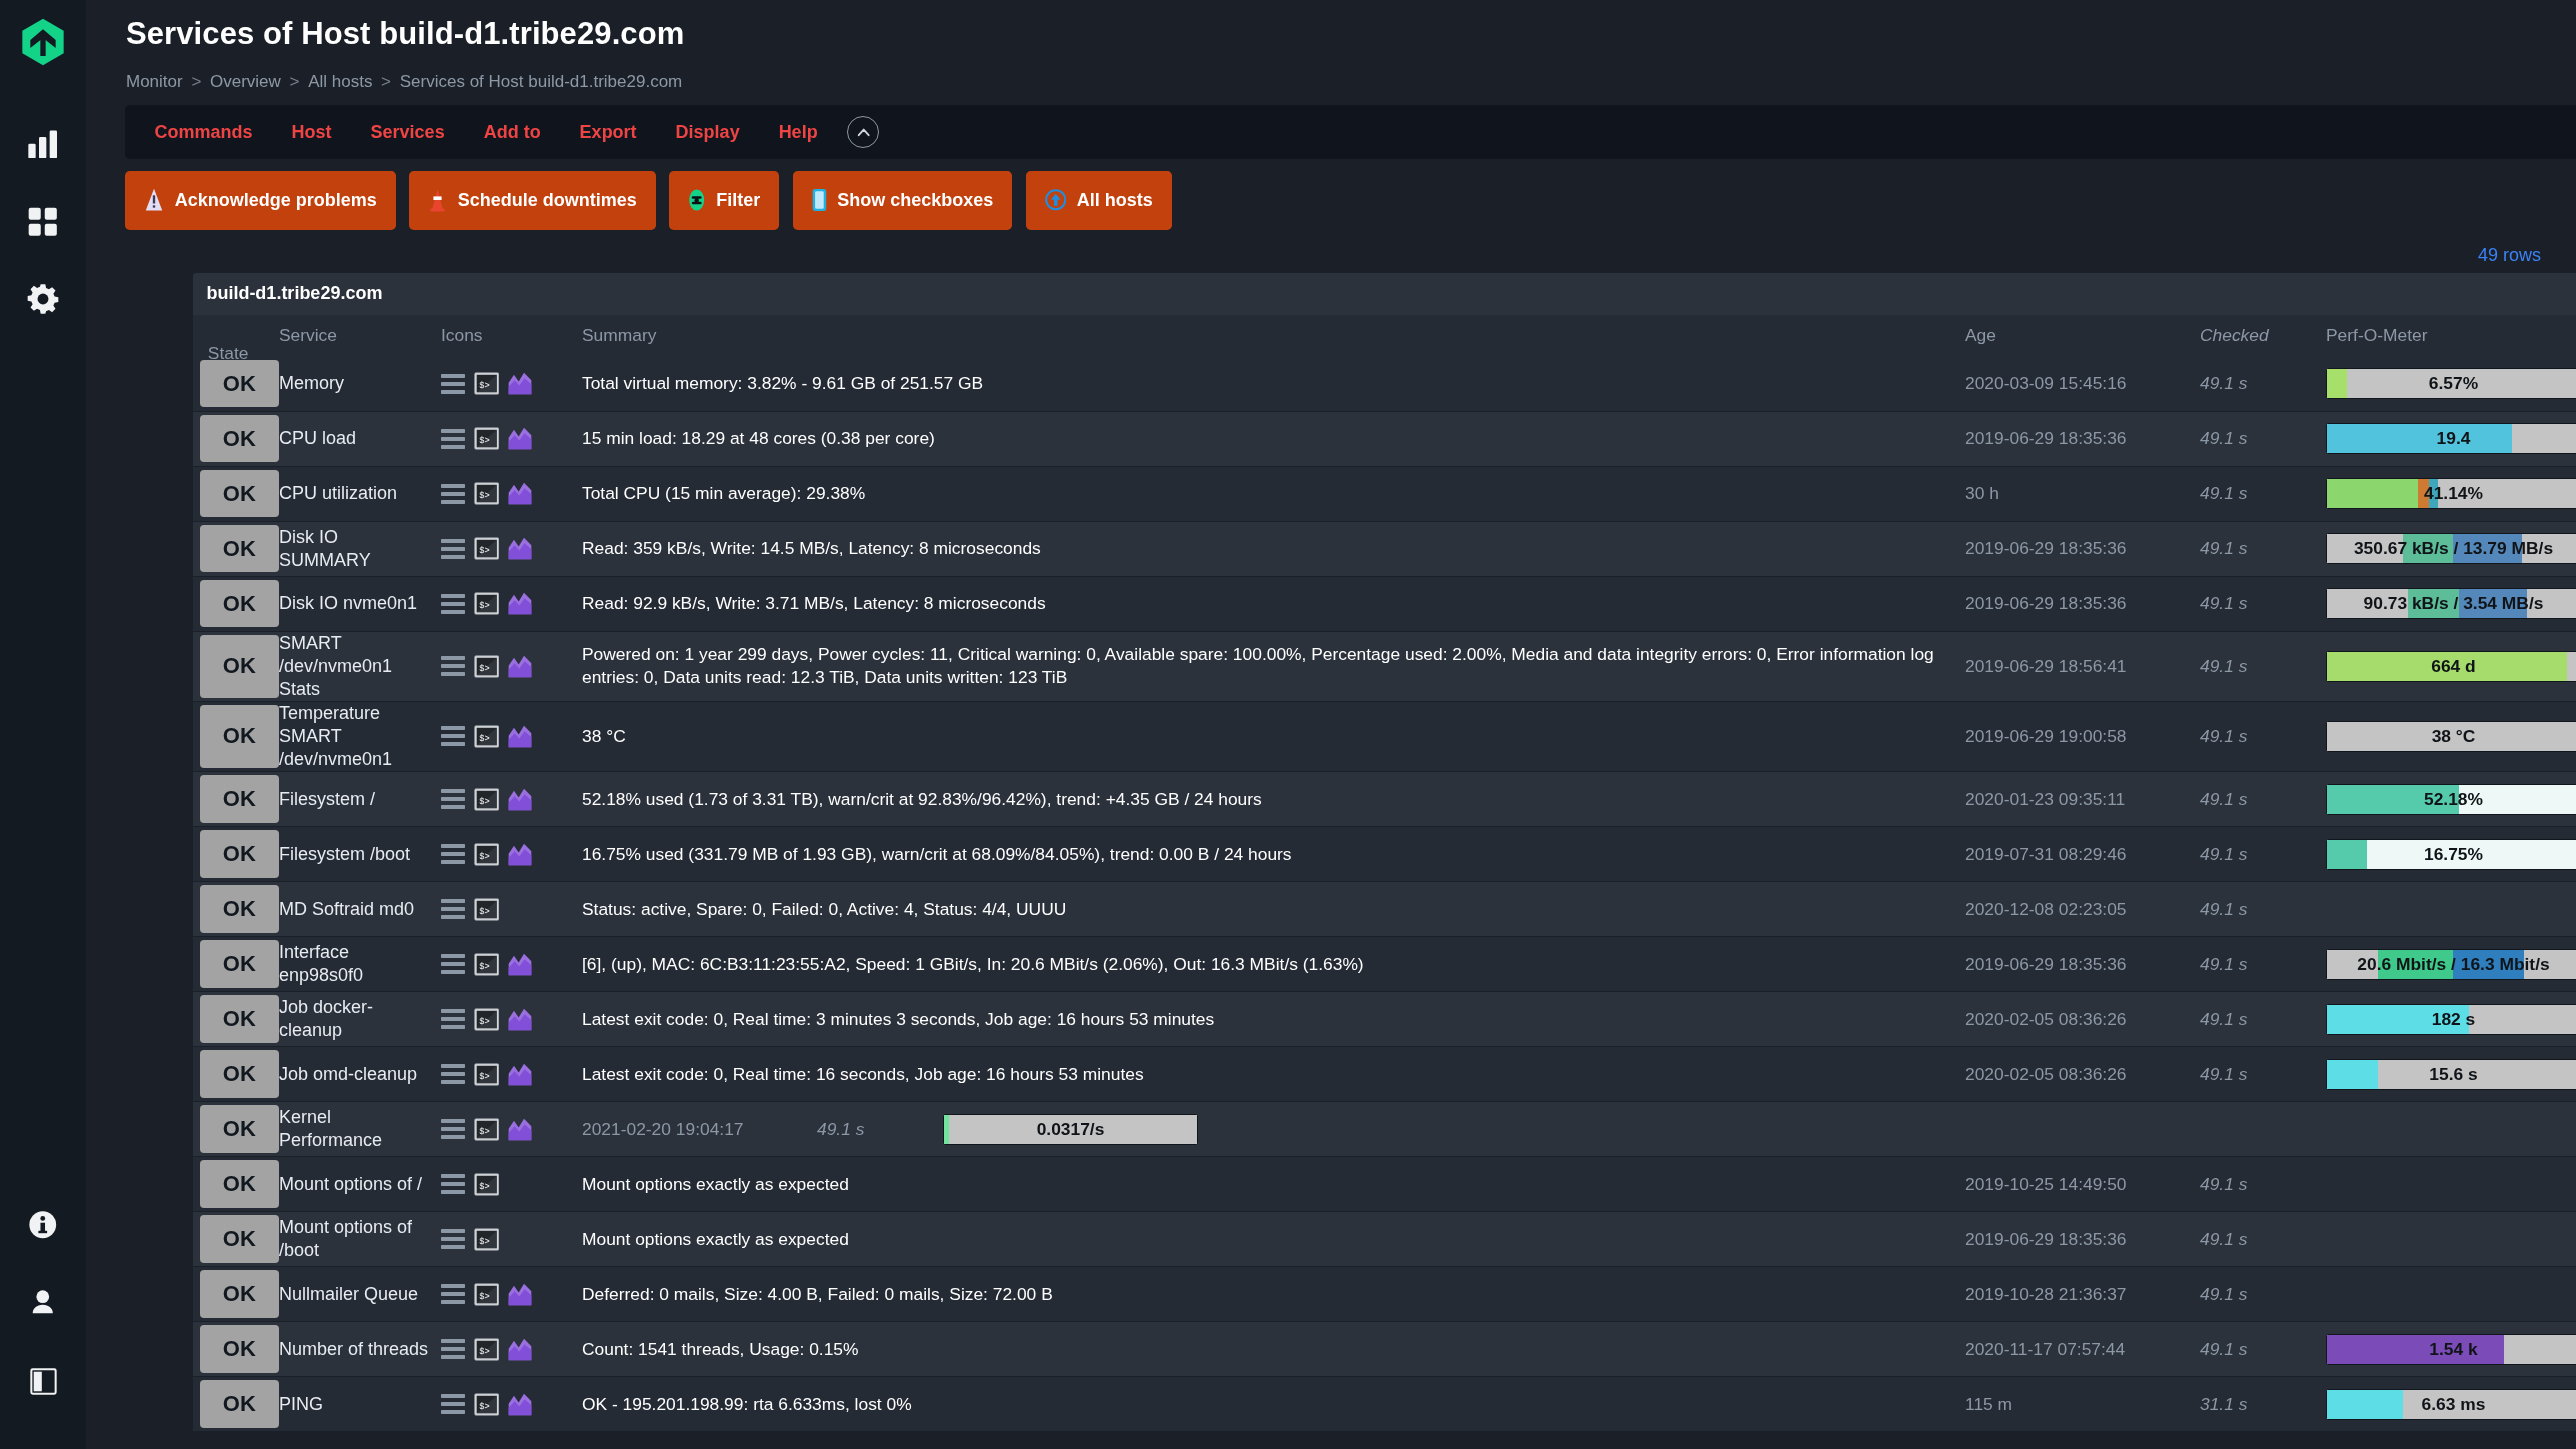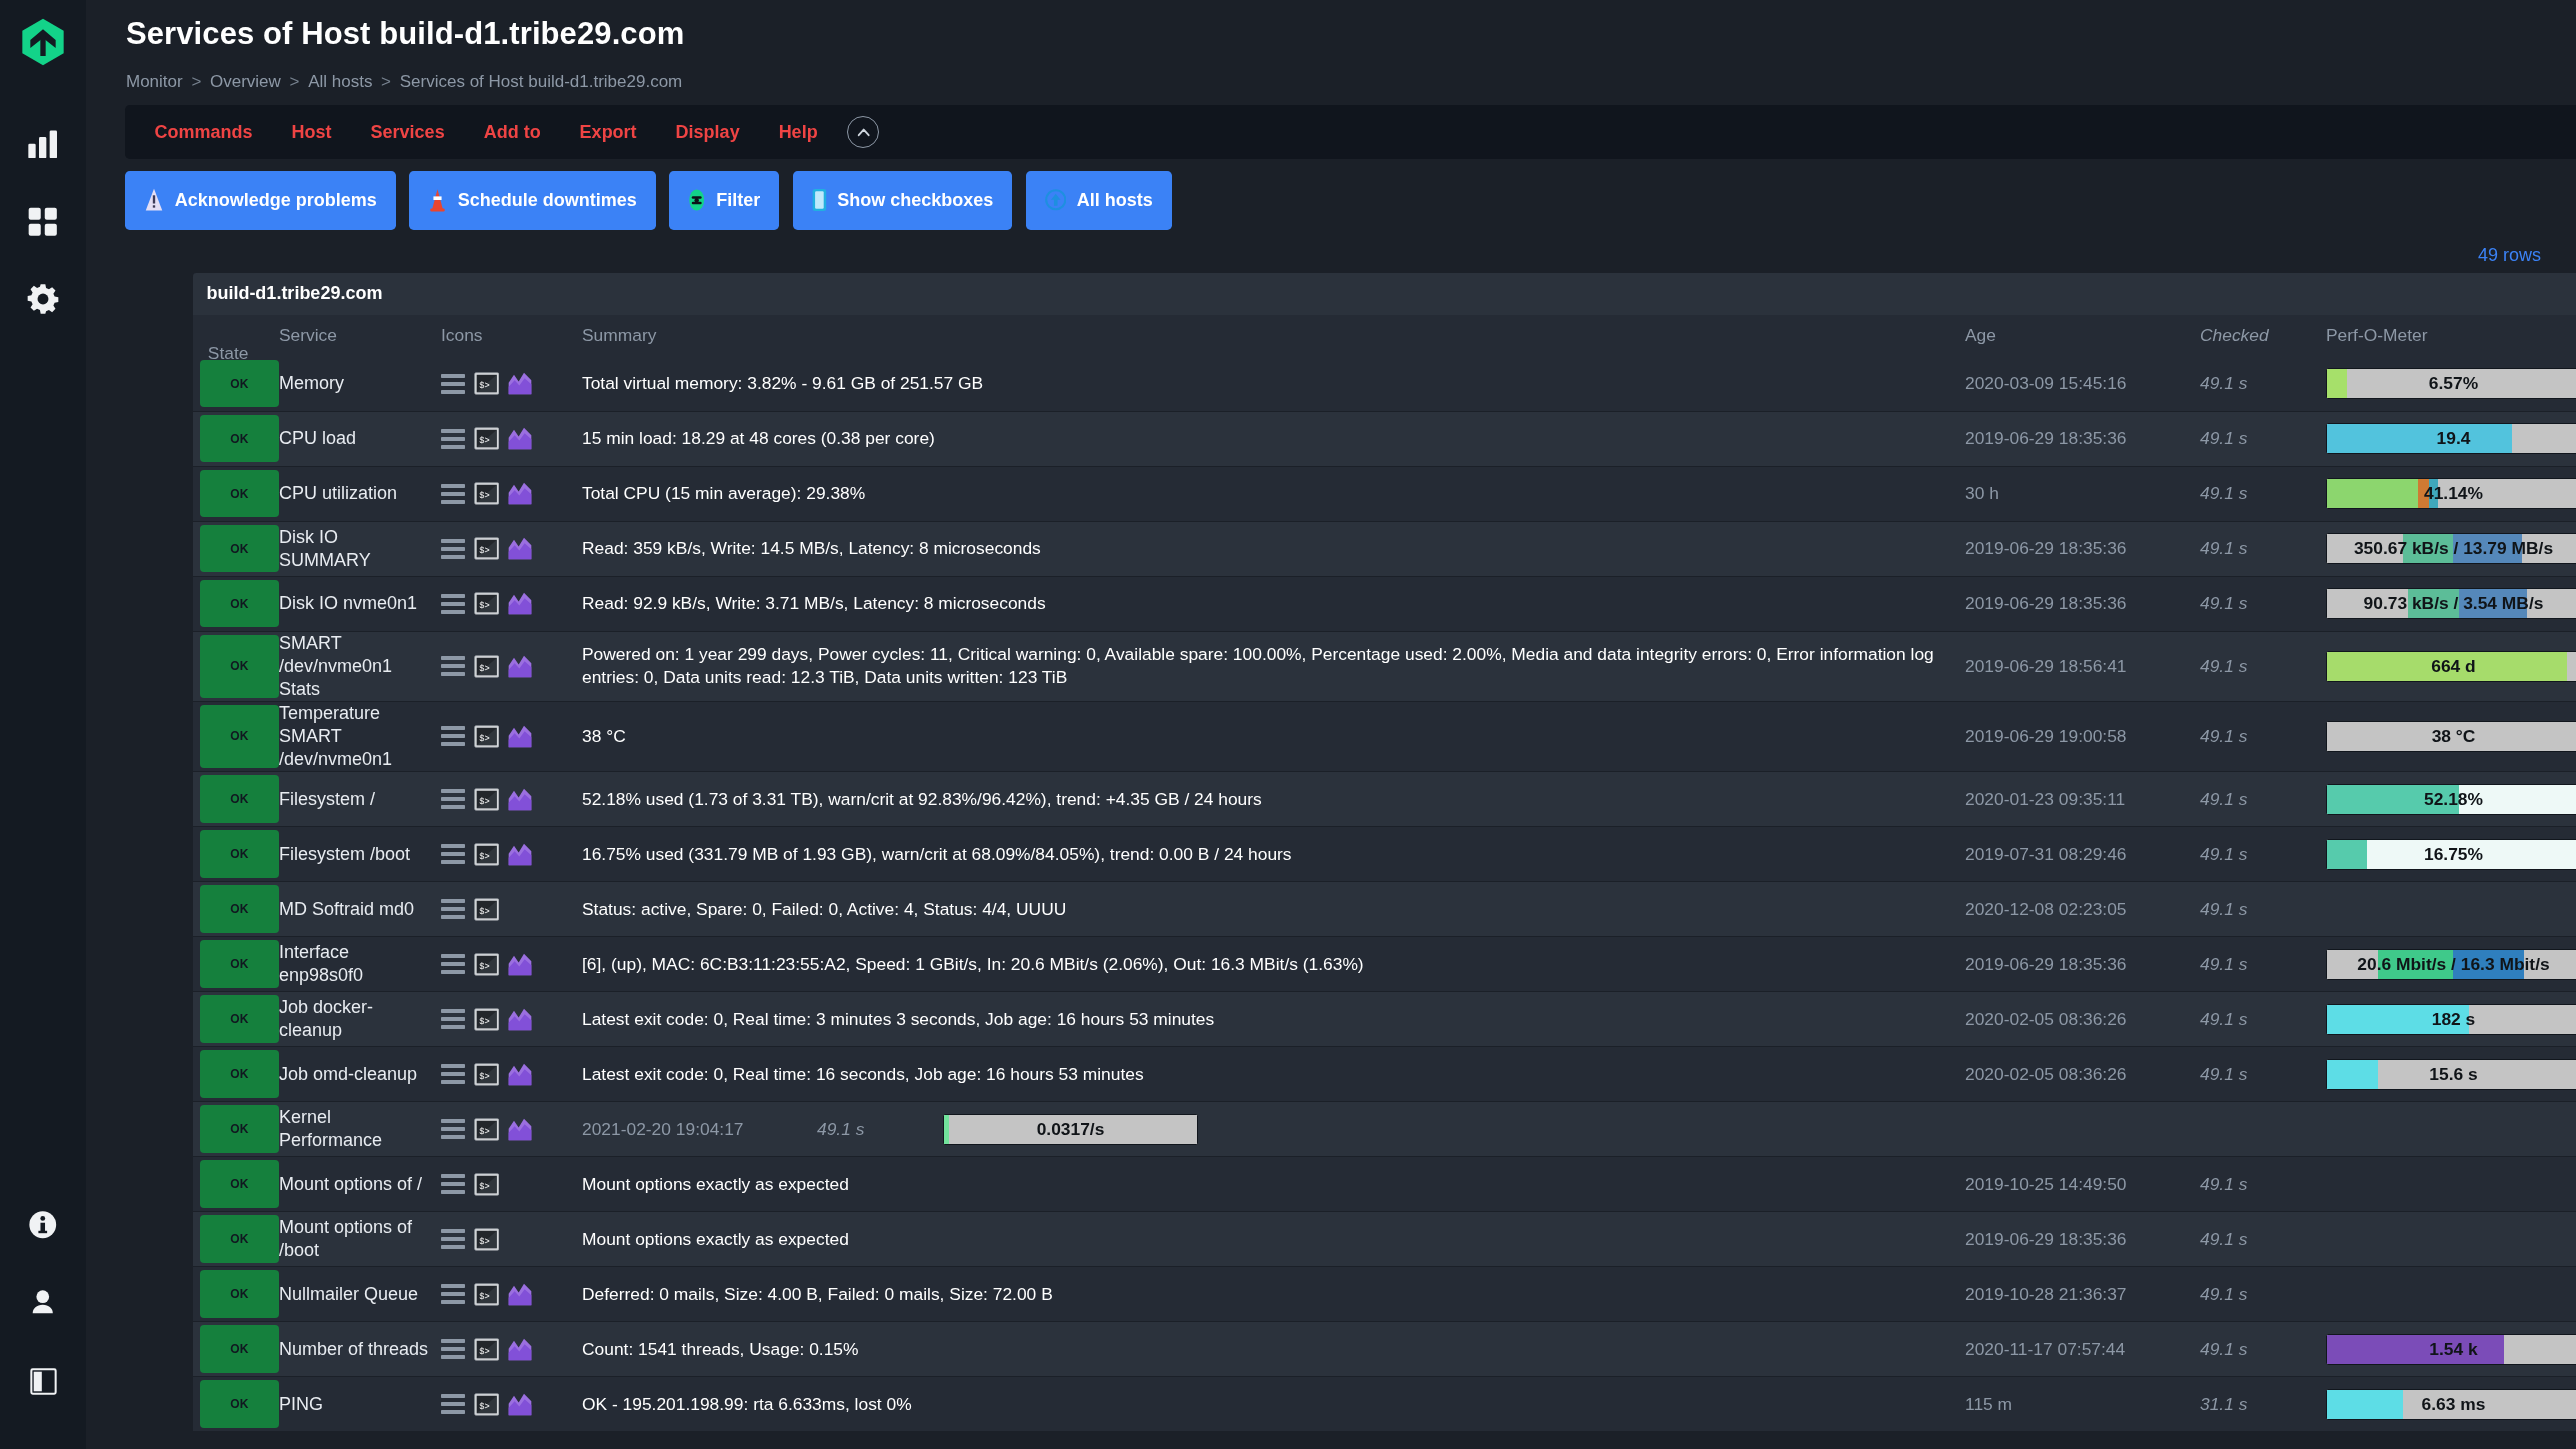--- a/index.html
+++ b/index.html
@@ -57,21 +57,21 @@
     width: 32px; height: 32px; border: 1.3px solid #8d98a6;
     border-radius: 50%; display: flex; align-items: center;
     justify-content: center; margin-left: 5.4px; cursor: pointer;
   }
 
   
   .toolbar {
     margin: 12px 0 0 39px; display: flex; gap: 13.4px; align-items: stretch;
   }
   .tb-btn {
-    background: #3b82f6; border-radius: 4.7px; height: 59px;
+    background: #c2410c; border-radius: 4.7px; height: 59px;
     display: flex; align-items: center; gap: 10.7px;
     padding: 0 19px; cursor: pointer;
   }
   .tb-label { font-size: 18px; color: #ffffff; font-weight: bold; white-space: nowrap; }
 
   
   .rowcount {
     text-align: right; padding: 14.8px 35px 0 0;
     font-size: 18px; color: #3b82f6;
   }
@@ -104,22 +104,22 @@
   .c-summary { flex: 1 1 auto; display: flex; align-items: center; min-width: 0; padding-right: 16px;}
   .c-age     { width: 235px; flex: 0 0 235px; display: flex; align-items: center; }
   .c-checked { width: 126px; flex: 0 0 126px; display: flex; align-items: center; font-style: italic; }
   .c-perf    { width: 282px; flex: 0 0 282px; display: flex; align-items: center; }
 
   .thead .c-state   { align-items: center; padding-left: 14.8px; margin-top: 36px; }
   .thead .c-icons   { }
   .thead .c-perf    { }
 
   .state-badge {
-    width: 75px; border-radius: 4px; background: #15803d;
-    color: #111820; font-size: 12px; font-weight: bold;
+    width: 75px; border-radius: 4px; background: #a3a3a3;
+    color: #111820; font-size: 22px; font-weight: bold;
     display: flex; align-items: center; justify-content: center;
     flex: 1 1 auto;
   }
   .svc-name {
     font-size: 18px; color: #e8ecf1; line-height: 1.28;
     cursor: pointer; padding-right: 8px;
   }
   .summary-txt {
     font-size: 17.4px; color: #ffffff; line-height: 1.32;
   }

